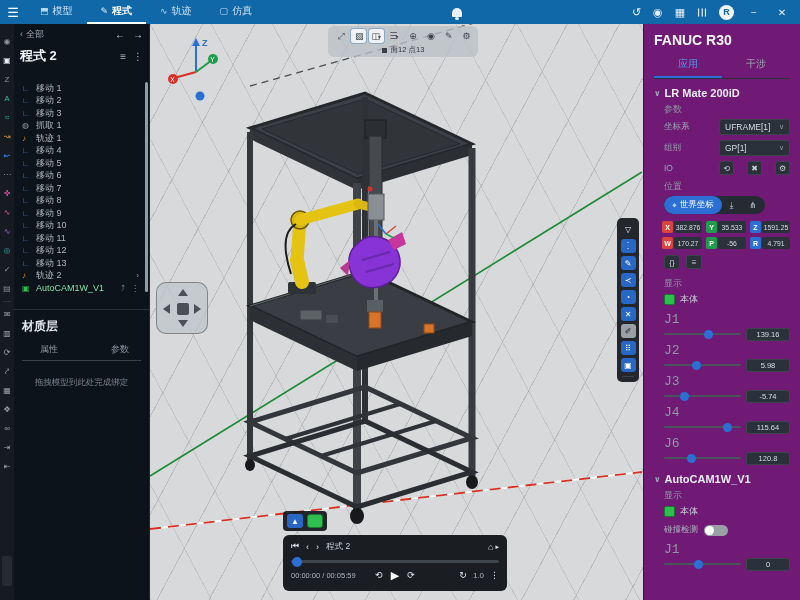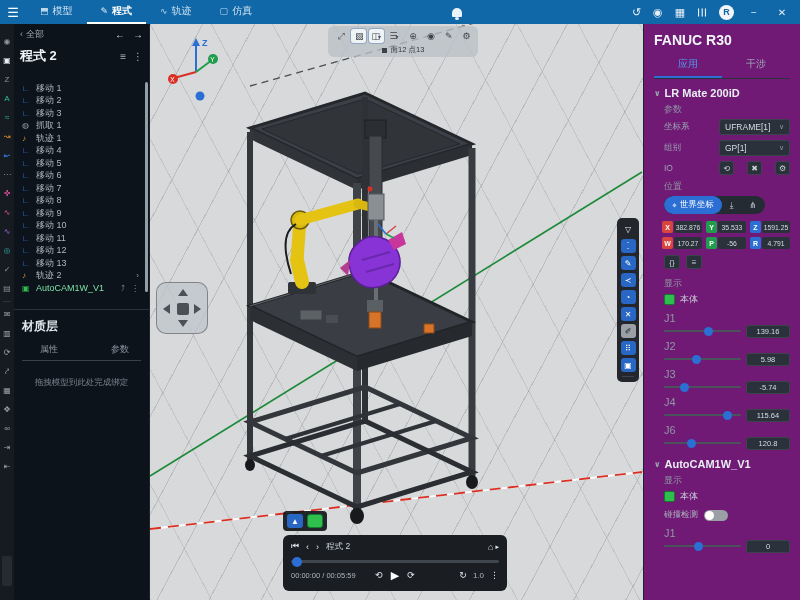--- a/index.html
+++ b/index.html
@@ -146,21 +146,21 @@
   .coords { display:grid; grid-template-columns:1fr 1fr 1fr; gap:4px; margin:0 0 6px 8px; }
   .coord { display:flex; align-items:center; }
   .badge { width:11px; height:12px; border-radius:2px; background:var(--c,#d9443f); color:#fff; font-size:7px;
     font-weight:bold; display:flex; align-items:center; justify-content:center; }
   .cval { flex:1; height:12px; background:#2a313a; border-radius:2px; margin-left:1px; font-size:6.8px;
     color:#d7dee5; display:flex; align-items:center; justify-content:center; }
   .rp-tools { display:flex; gap:6px; margin:0 0 8px 10px; }
   .checkrow { display:flex; align-items:center; gap:5px; margin:2px 0 6px 10px; font-size:9px; color:#c7d0d9; }
   .swatch { width:11px; height:11px; background:#2fbf4f; border:1px solid #147a2e; border-radius:2px; cursor:pointer; }
   .joint { margin:0 0 2px 10px; }
-  .joint-label { font-size:11px; color:#8d98a3; }
+  .joint-label { font-size:13px; color:#8d98a3;font-family:Liberation Mono, monospace; }
   .joint-line { display:flex; align-items:center; gap:5px; height:14px; }
   .jtrack { position:relative; flex:1; height:2px; background:#4a525b; border-radius:1px; cursor:pointer; }
   .jthumb { position:absolute; top:-3.5px; left:calc(var(--pct,50%) - 4.5px); width:9px; height:9px;
     border-radius:50%; background:#2b6fd4; }
   .jval { width:44px; height:13px; background:#2a313a; border:1px solid #3b434c; border-radius:3px;
     font-size:7.5px; color:#d7dee5; display:flex; align-items:center; justify-content:center; }
   .togglerow { display:flex; align-items:center; gap:6px; margin:2px 0 6px 10px; font-size:8.5px; color:#aab4bf; }
   .toggle { width:24px; height:11px; background:#9aa0a6; border-radius:6px; position:relative; cursor:pointer; }
   .toggle .knob { position:absolute; left:1px; top:1px; width:9px; height:9px; border-radius:50%; background:#fff; }
 </style>

